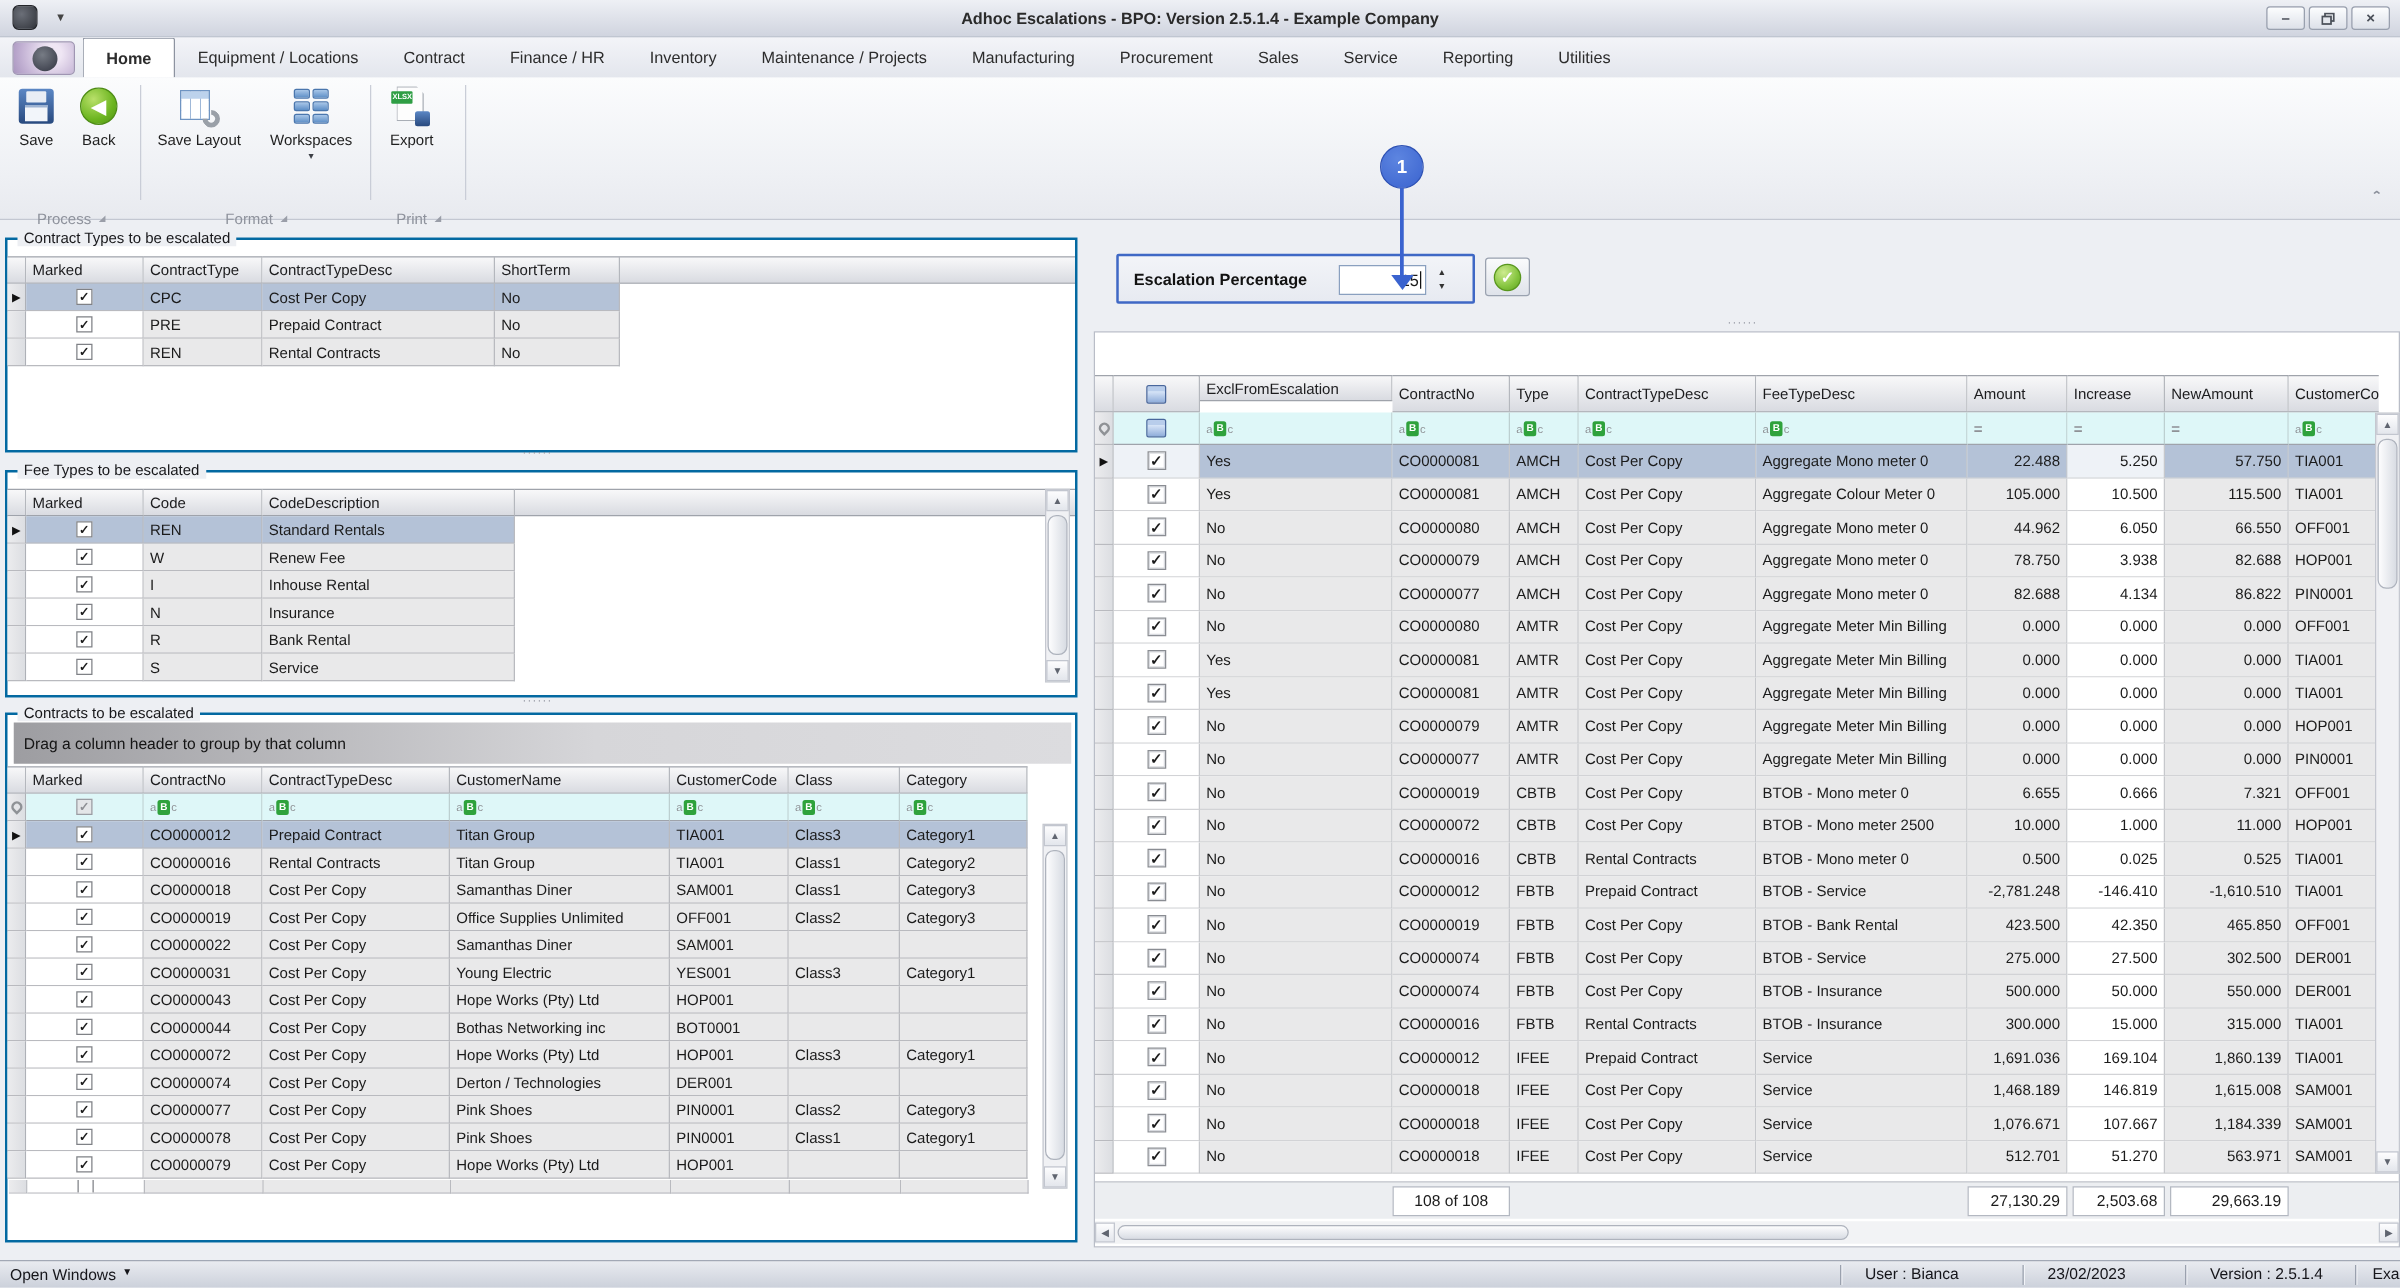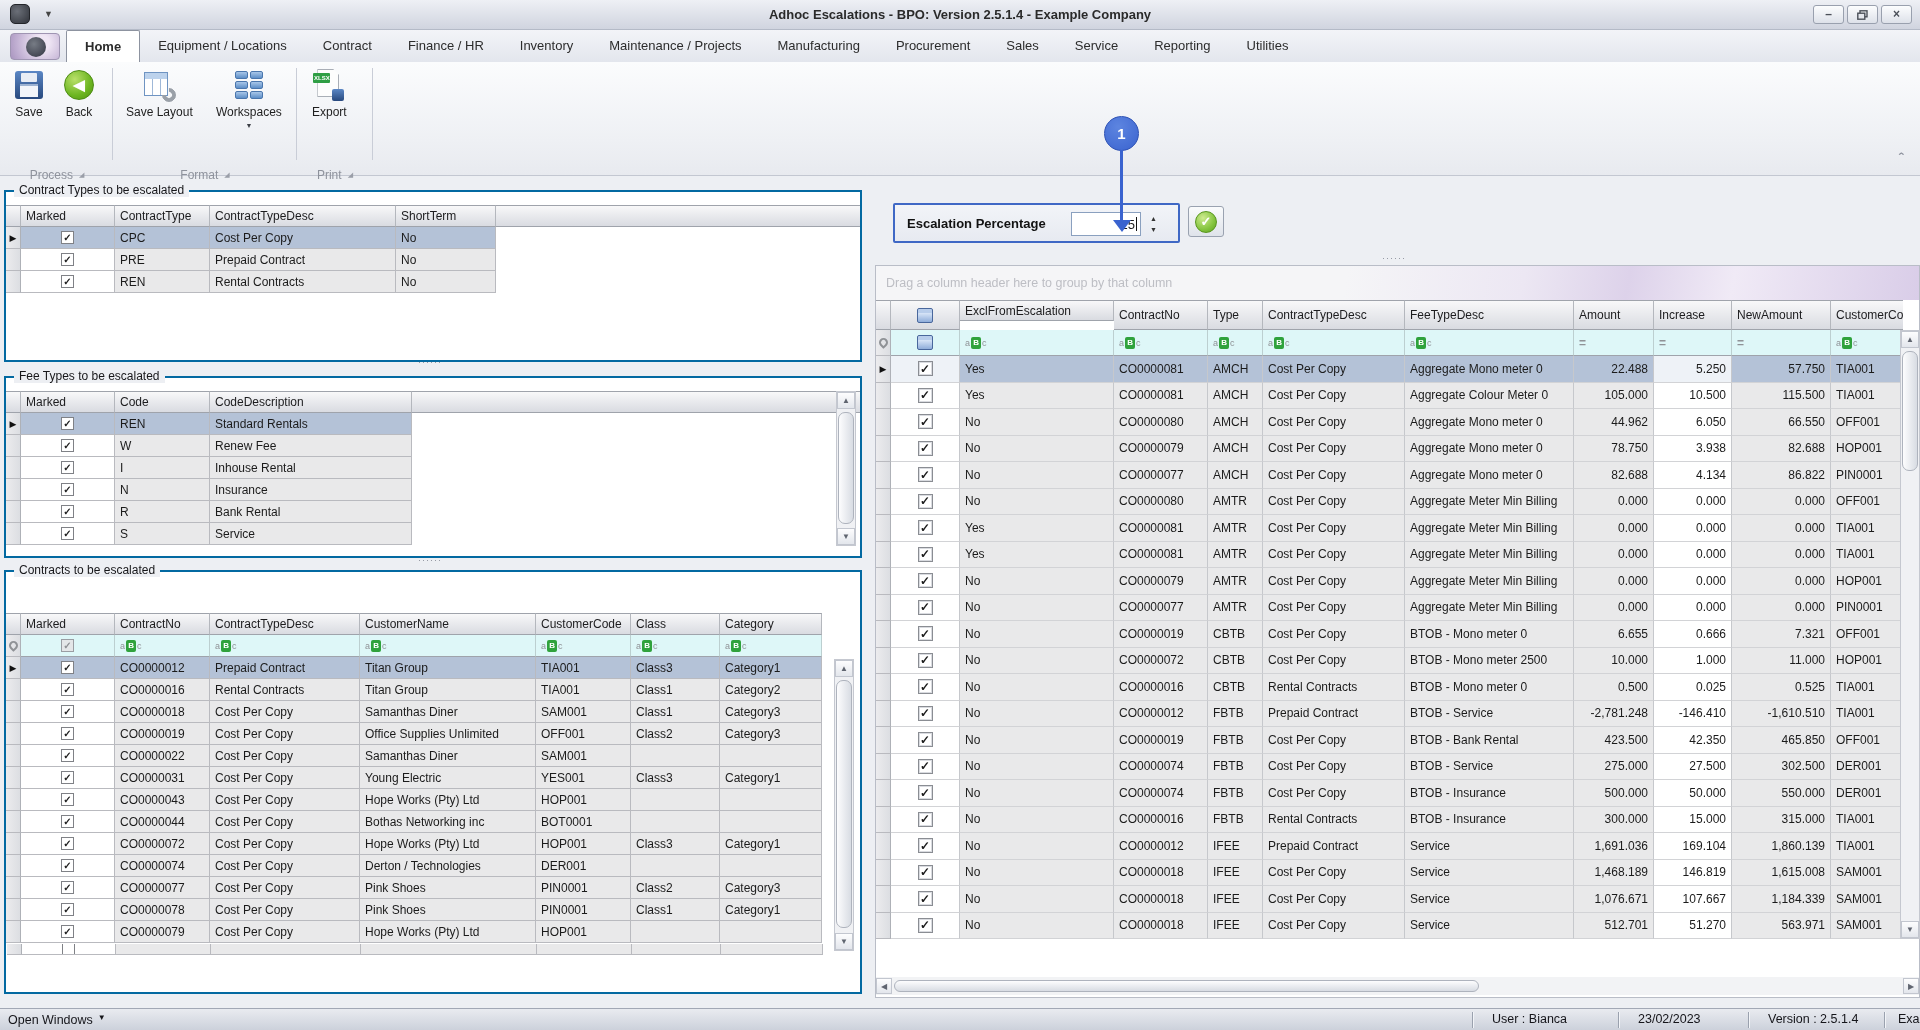--- a/index.html
+++ b/index.html
@@ -344,20 +344,21 @@
   <div class="vscroll" style="left:830px;top:13px;height:155px">
     <div class="sbtn" style="position:absolute;top:0;left:0">▲</div>
     <div class="vthumb" style="top:20px;height:112px"></div>
     <div class="sbtn" style="position:absolute;bottom:0;left:0">▼</div>
   </div>
 </div>
 <div class="dots" style="left:418px;top:555px">······</div>
 
 <div class="panel g3 gridL" style="left:4px;top:570px;width:858px;height:424px">
   <div class="panel-label">Contracts to be escalated</div>
+  <div class="groupbar" style="position:absolute;left:5px;top:6px;width:846px;height:33px">Drag a column header to group by that column</div>
   <div class="row" style="margin-top:41px">
     <div class="hcell c0"></div>
     <div class="hcell c1" style="justify-content:flex-start">Marked</div>
     <div class="hcell c2">ContractNo</div>
     <div class="hcell c3">ContractTypeDesc</div>
     <div class="hcell c4">CustomerName</div>
     <div class="hcell c5">CustomerCode</div>
     <div class="hcell c6">Class</div>
     <div class="hcell c7">Category</div>
   </div>
@@ -628,21 +629,20 @@
       <div>▲</div>
       <div>▼</div>
     </div>
 </div>
 <div id="esc-apply">
     <div class="ok">✓</div>
   </div>
 <div class="dots" style="left:1382px;top:253px">······</div>
 
 <div id="rgrid" class="g4 gridR">
-  <div class="groupbar2">Drag a column header here to group by that column</div>
   <div class="row" style="margin-top:34px;height:30px">
     <div class="hcell c0" style="height:30px"></div>
     <div class="hcell c1" style="height:30px">
         <span class="gridicon"></span>
       </div>
     <div class="hcell c2" style="height:21px">ExclFromEscalation</div>
     <div class="hcell c3" style="height:30px">ContractNo</div>
     <div class="hcell c4" style="height:30px">Type</div>
     <div class="hcell c5" style="height:30px">ContractTypeDesc</div>
     <div class="hcell c6" style="height:30px">FeeTypeDesc</div>
@@ -1085,20 +1085,26 @@
         <div class="cell c8 num wcell">51.270</div>
         <div class="cell c9 num">563.971</div>
         <div class="cell c10">SAM001</div>
       </div>
     </div>
   <div class="vscroll" style="left:1024px;top:64px;height:609px">
     <div class="sbtn" style="position:absolute;top:0;left:0">▲</div>
     <div class="vthumb" style="top:20px;height:120px"></div>
     <div class="sbtn" style="position:absolute;bottom:0;left:0">▼</div>
   </div>
+  <div id="rgrid-footer">
+    <div class="totbox" style="left:238px;width:94px;justify-content:center">108 of 108</div>
+    <div class="totbox" style="left:698px;width:80px">27,130.29</div>
+    <div class="totbox" style="left:782px;width:74px">2,503.68</div>
+    <div class="totbox" style="left:860px;width:95px">29,663.19</div>
+  </div>
   <div class="hscroll" style="left:0;top:711px;width:1043px">
     <div class="sbtn" style="width:16px;height:16px">◀</div>
     <div class="hthumb" style="width:585px;margin-left:2px"></div>
     <div class="sbtn" style="width:16px;height:16px;position:absolute;right:0">▶</div>
   </div>
 </div>
 
 <div id="statusbar">
   <div class="left">
     <span>Open Windows</span>

